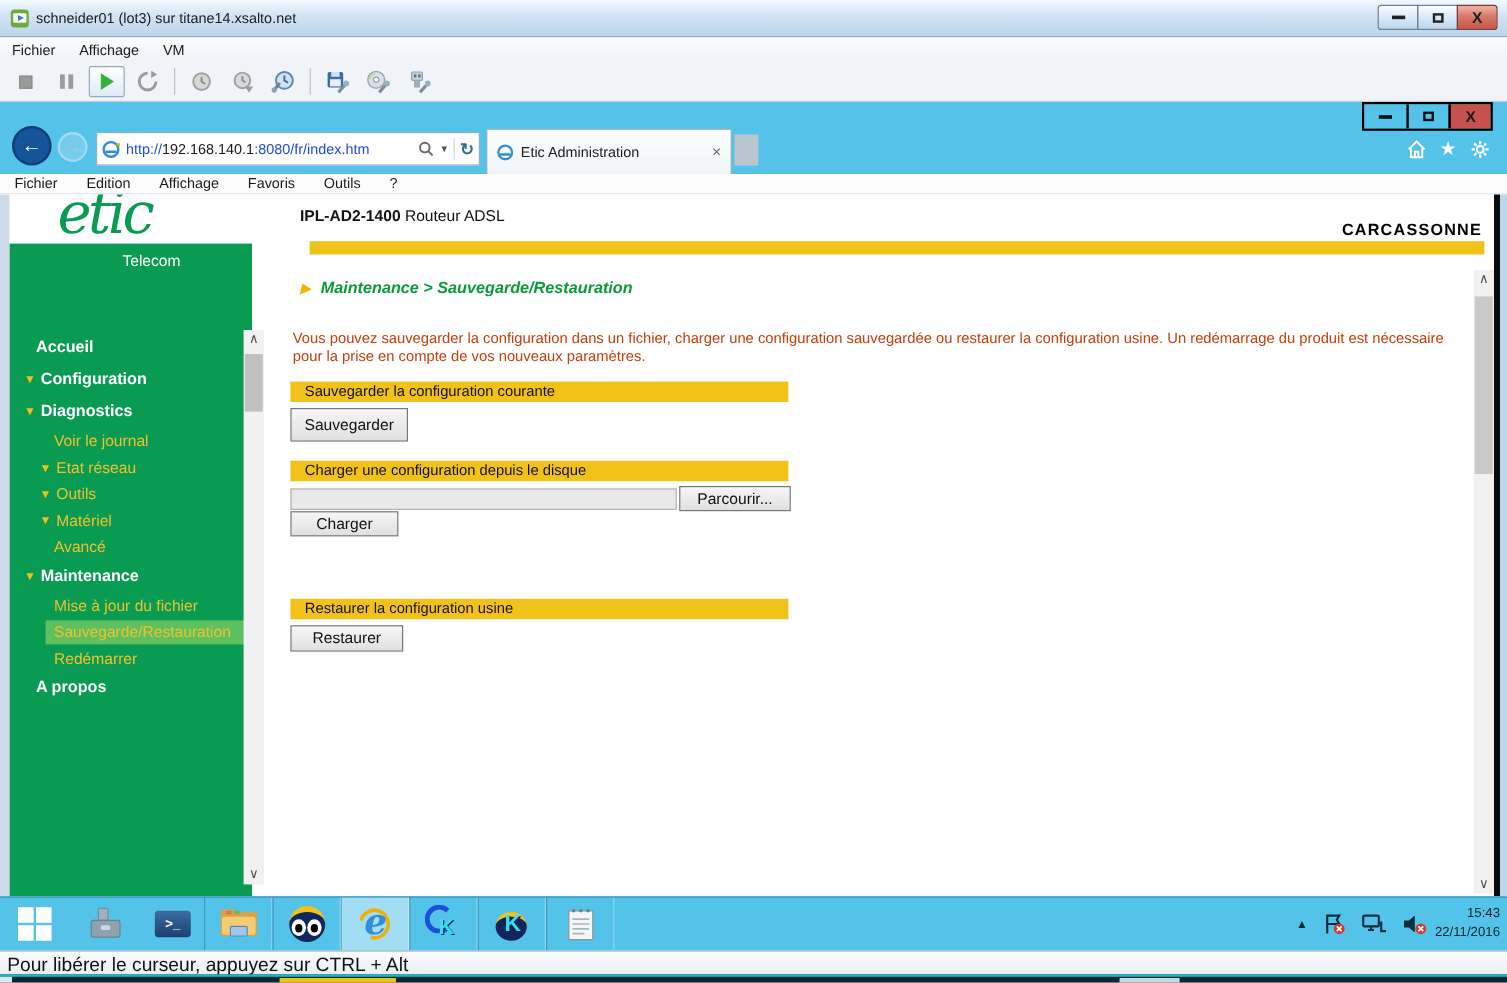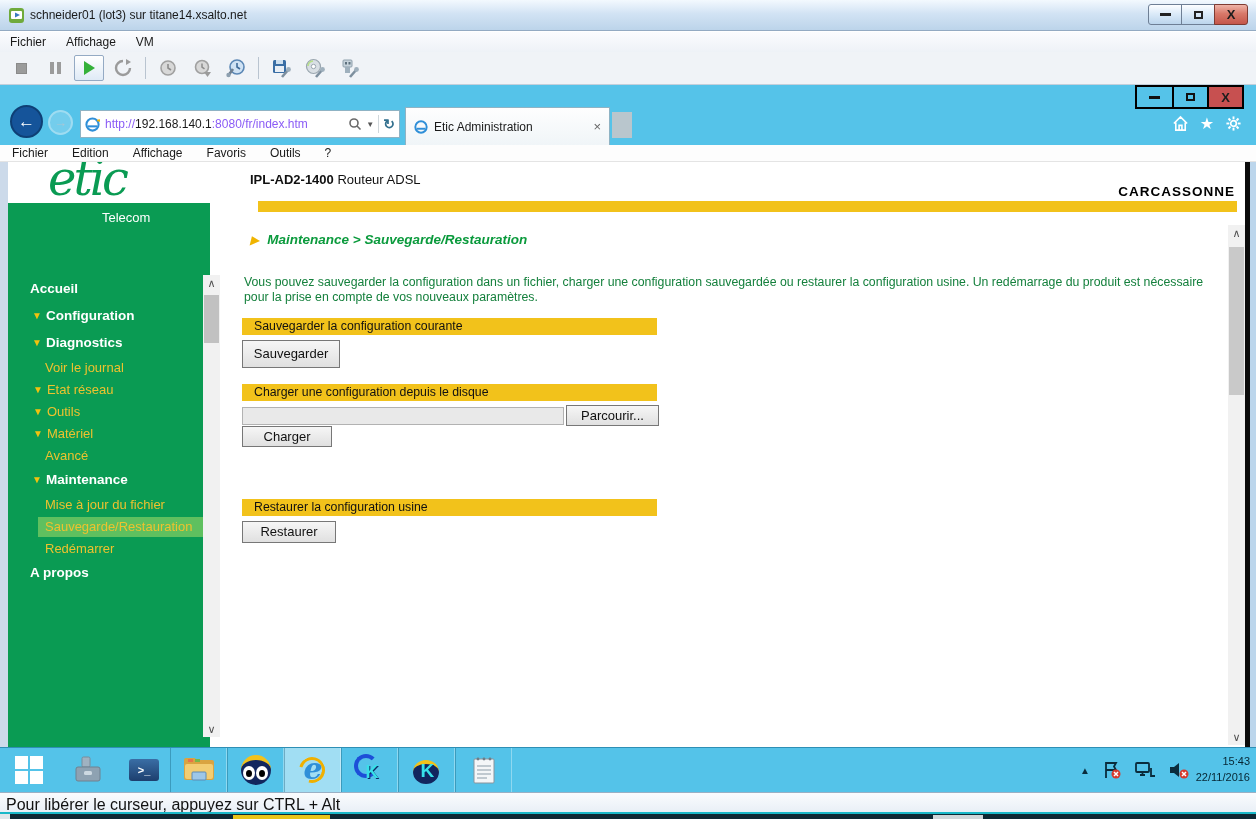--- a/index.html
+++ b/index.html
@@ -43,21 +43,21 @@
   .ie-winbtn .glyph-min { background:#111; }
   .ie-winbtn .glyph-max { border-color:#111; }
 
   .nav-back { left:10px; top:105px; width:33px; height:33px; border-radius:50%; background:#15549a; border:2px solid #0e3f75;
     display:flex; align-items:center; justify-content:center; color:#fff; font-size:17px; font-weight:bold; }
   .nav-fwd { left:48px; top:110px; width:25px; height:25px; border-radius:50%; background:#74cdec; border:2px solid #9fdcf1;
     display:flex; align-items:center; justify-content:center; color:#a9c6d4; font-size:13px; font-weight:bold; }
 
   .addrbar { left:80px; top:110px; width:320px; height:28px; background:#fff; border:1px solid #8fb3c4; display:flex; align-items:center; padding:0 4px; }
   .addr-url { font-size:12px; white-space:nowrap; overflow:hidden; flex:1; }
-  .url-dim { color:#8b5cf6; } .url-host { color:#1a1a1a; }
+  .url-dim { color:#1d4ed8; } .url-host { color:#1a1a1a; }
   .addr-ctrl { display:flex; align-items:center; gap:4px; }
   .caret { font-size:8px; color:#555; }
   .addr-sep { width:1px; height:18px; background:#d0d7db; }
   .ic-refresh { font-size:14px; color:#33708e; font-weight:bold; }
 
   .tab { left:405px; top:107px; width:205px; height:38px; background:linear-gradient(#fefefe,#f0f5f8); border:1px solid #8fb3c4; border-bottom:none;
     display:flex; align-items:center; padding:0 8px; gap:6px; }
   .tab-title { font-size:12px; color:#1a1a1a; flex:1; }
   .tab-close { font-size:13px; color:#666; }
   .newtab-stub { left:612px; top:112px; width:20px; height:26px; background:#b9c6cd; }
@@ -75,21 +75,21 @@
 
   .sidebar { left:8px; top:0; width:202px; height:585px; background:#fff; }
   .sidebar-green { position:absolute; left:0; top:41px; width:202px; height:544px; background:#0a9b53; }
   .logo-etic { position:absolute; left:40px; top:-12px; font-family:"DejaVu Serif", serif; font-style:italic; font-size:48px; color:#0a9b53; letter-spacing:-3px; }
   .logo-sub { position:absolute; left:94px; top:48px; color:#fff; font-size:13px; }
 
   .nav { position:absolute; left:0; top:0; width:202px; height:585px; }
   .nitem { position:absolute; left:0; width:202px; height:20px; font-size:13.5px; line-height:20px; white-space:nowrap; }
   .nitem .arr { color:#f2c20e; font-size:10px; margin-right:4px; vertical-align:1px; }
   .lvl-top { color:#fff; font-weight:bold; padding-left:22px; }
-  .lvl-top.witharr { padding-left:24px; }
+  .lvl-top.witharr { padding-left:12px; }
   .lvl-sub { color:#eec22e; padding-left:37px; font-size:13px; }
   .lvl-sub.witharr { padding-left:25px; }
   .nitem.selected { background:#5fc05f; left:30px; width:172px; padding-left:7px; }
 
   .n1{top:117px} .n2{top:144px} .n3{top:171px} .n4{top:196px} .n5{top:218px} .n6{top:240px}
   .n7{top:262px} .n8{top:284px} .n9{top:308px} .n10{top:333px} .n11{top:355px} .n12{top:377px} .n13{top:401px}
 
   
   .sbar { background:#f1f1f1; width:17px; position:absolute; }
   .sbar .up,.sbar .dn { position:absolute; left:0; width:17px; height:16px; color:#505050; font-size:11px; text-align:center; line-height:16px; }
@@ -102,21 +102,21 @@
 
   
   .model-line { left:250px; top:10px; font-size:13px; color:#111; }
   .model-line b { font-weight:bold; }
   .site-name { left:980px; top:22px; width:255px; text-align:right; font-size:13.5px; font-weight:bold; color:#000; letter-spacing:1px; }
   .gold { background:#f2c21b; }
   .big-goldbar { left:258px; top:39px; width:979px; height:11px; }
   .breadcrumb { left:250px; top:70px; font-size:13.5px;font-style:italic; }
   .breadcrumb .barr { color:#f0b400; font-size:12px; margin-right:8px; }
   .breadcrumb .btxt { color:#0a9a3c; font-weight:bold; }
-  .intro { left:244px; top:113px; width:985px; font-size:12.3px; color:#15803d; line-height:15px; }
+  .intro { left:244px; top:113px; width:985px; font-size:12.3px; color:#c2410c; line-height:15px; }
 
   .sec-hdr { left:242px; width:415px; height:17px; font-size:12.3px; color:#111; line-height:17px; padding-left:12px; }
   .hdr1 { top:156px;padding-left:12px; } .hdr2 { top:222px; } .hdr3 { top:337px; }
   .btn3d { position:absolute; height:28px; background:linear-gradient(#f6f6f6,#e0e0e0); border:1px solid #777;
     font-size:13px; color:#111; text-align:center; line-height:20px; font-family:"Liberation Sans", sans-serif; }
   .btn-save { left:242px; top:178px; width:98px; }
   .file-input { left:242px; top:245px; width:322px; height:18px; background:#e9e9e9; border:1px solid #b2b2b2; }
   .btn-browse { left:566px; top:243px; width:93px; height:21px; }
   .btn-load { left:242px; top:264px; width:90px; height:21px; }
   .btn-restore { left:242px; top:359px; width:94px; height:22px; }

